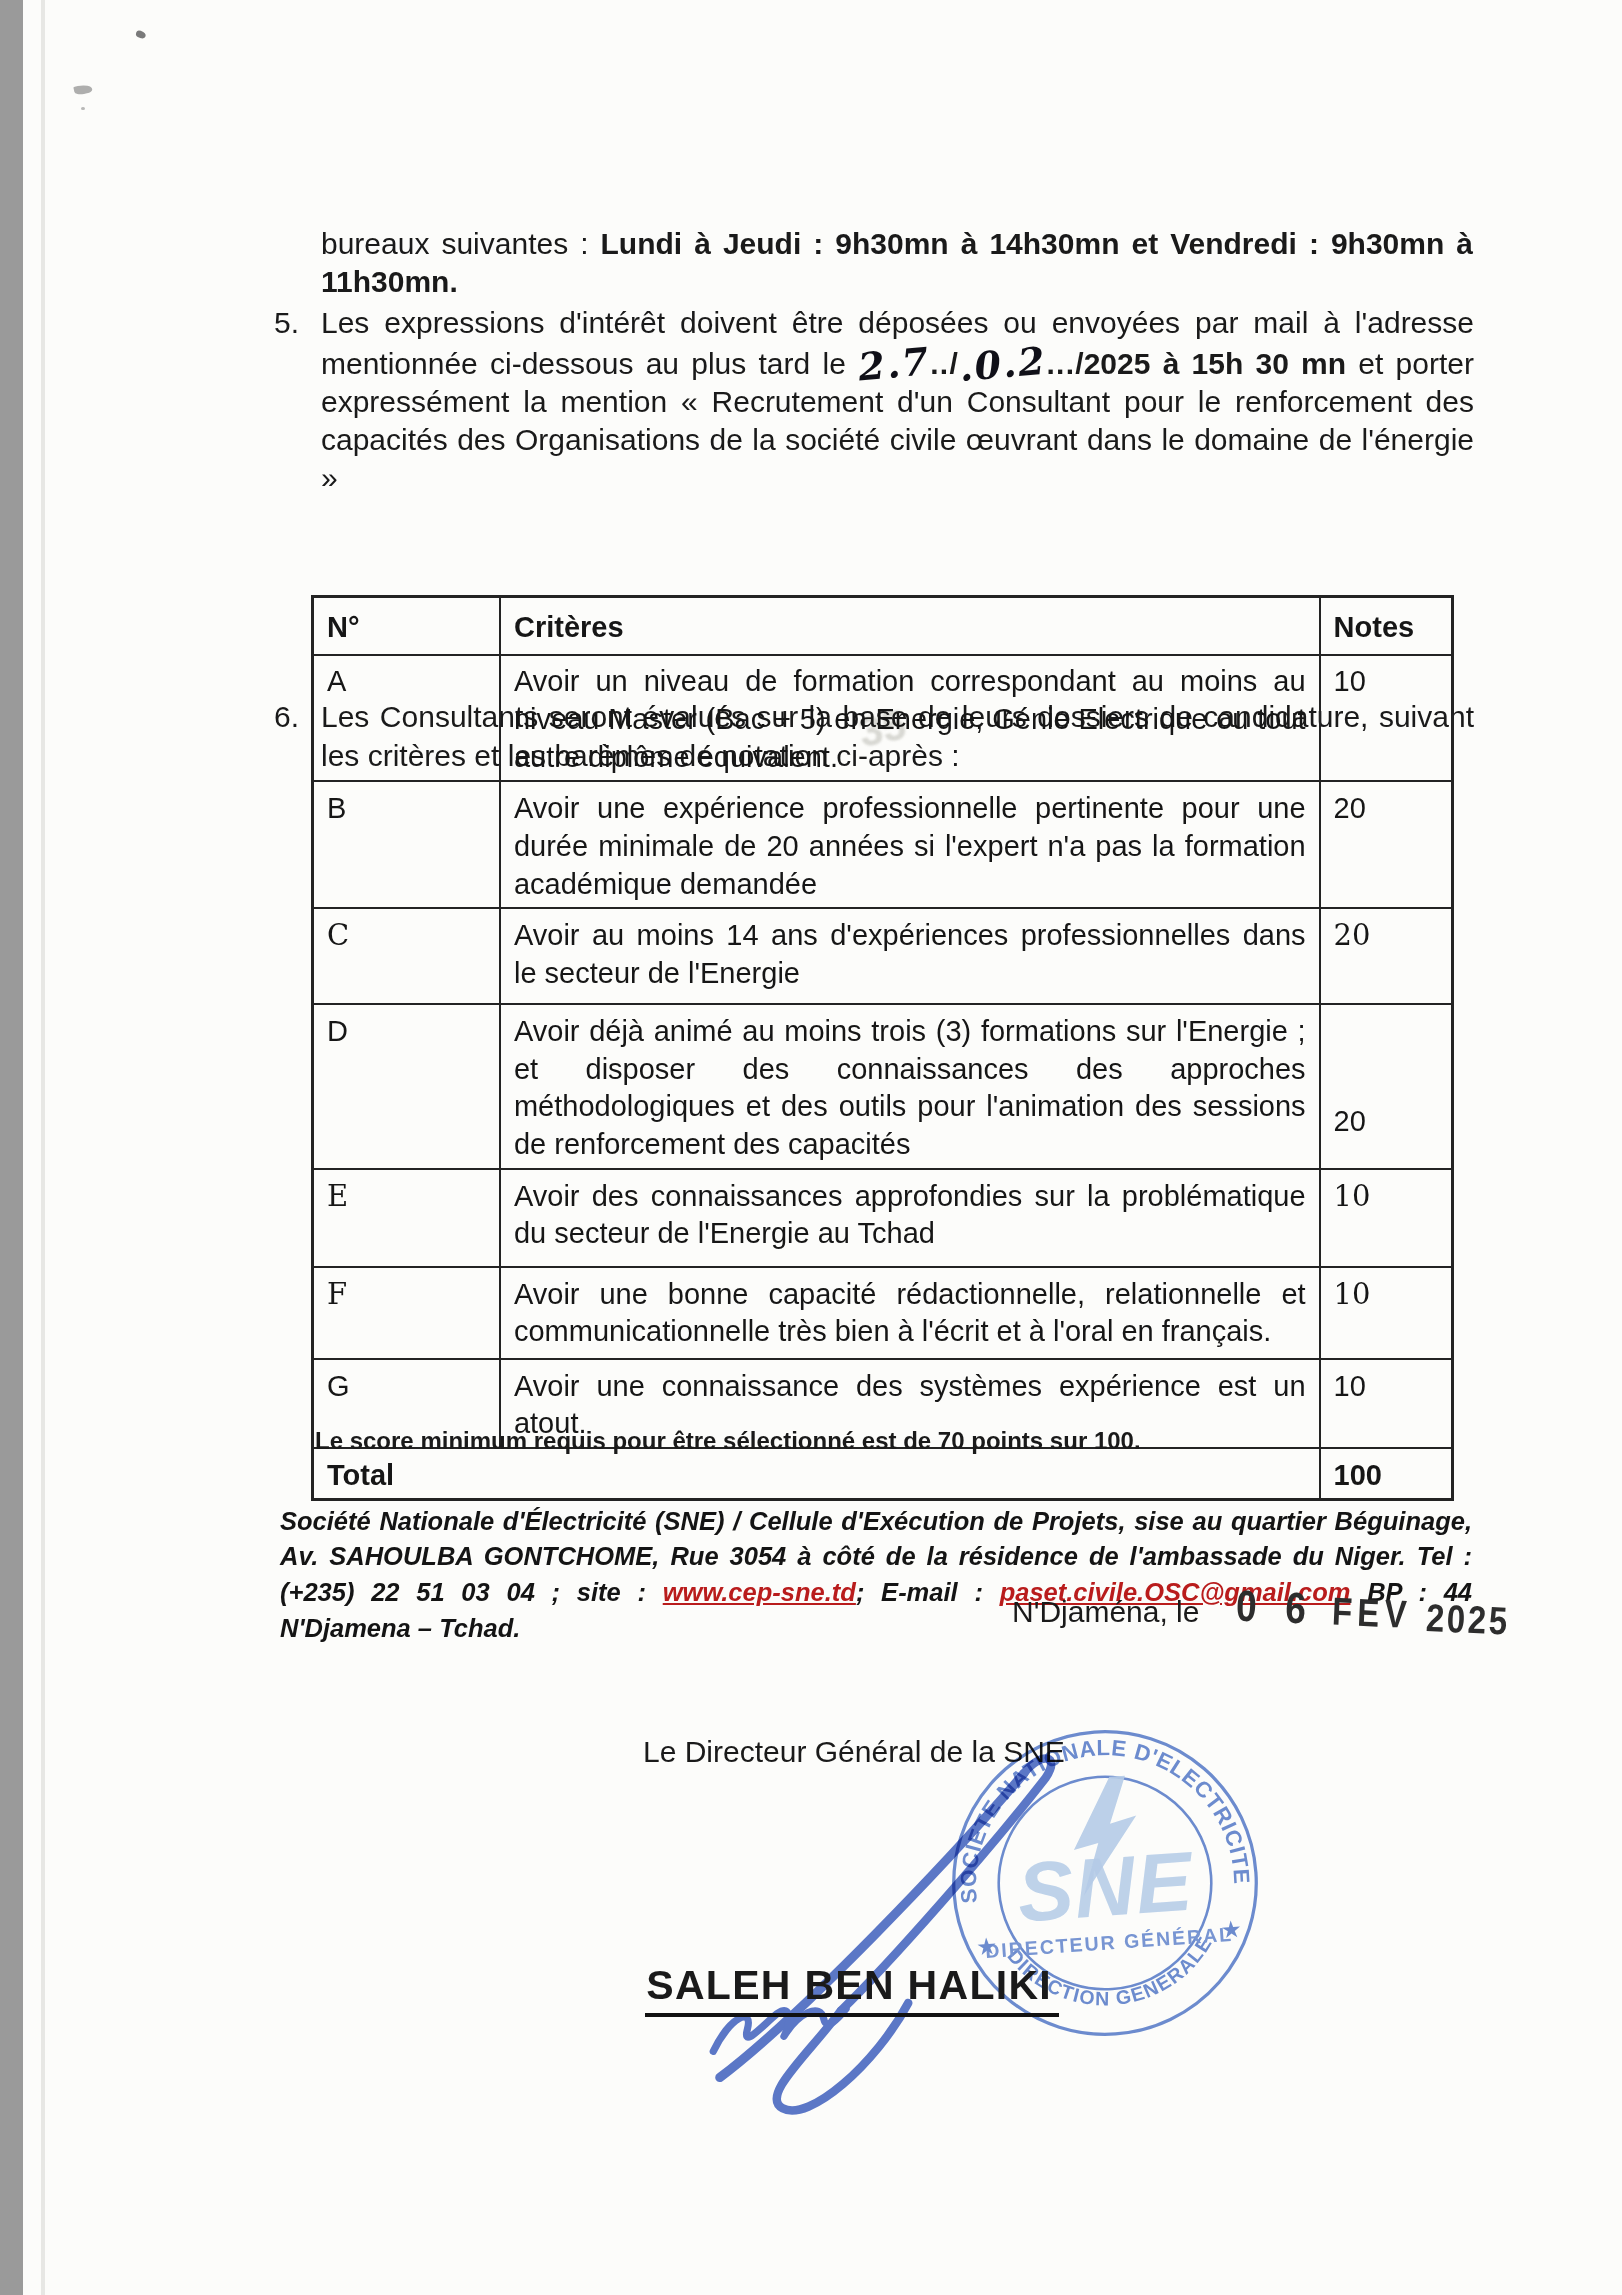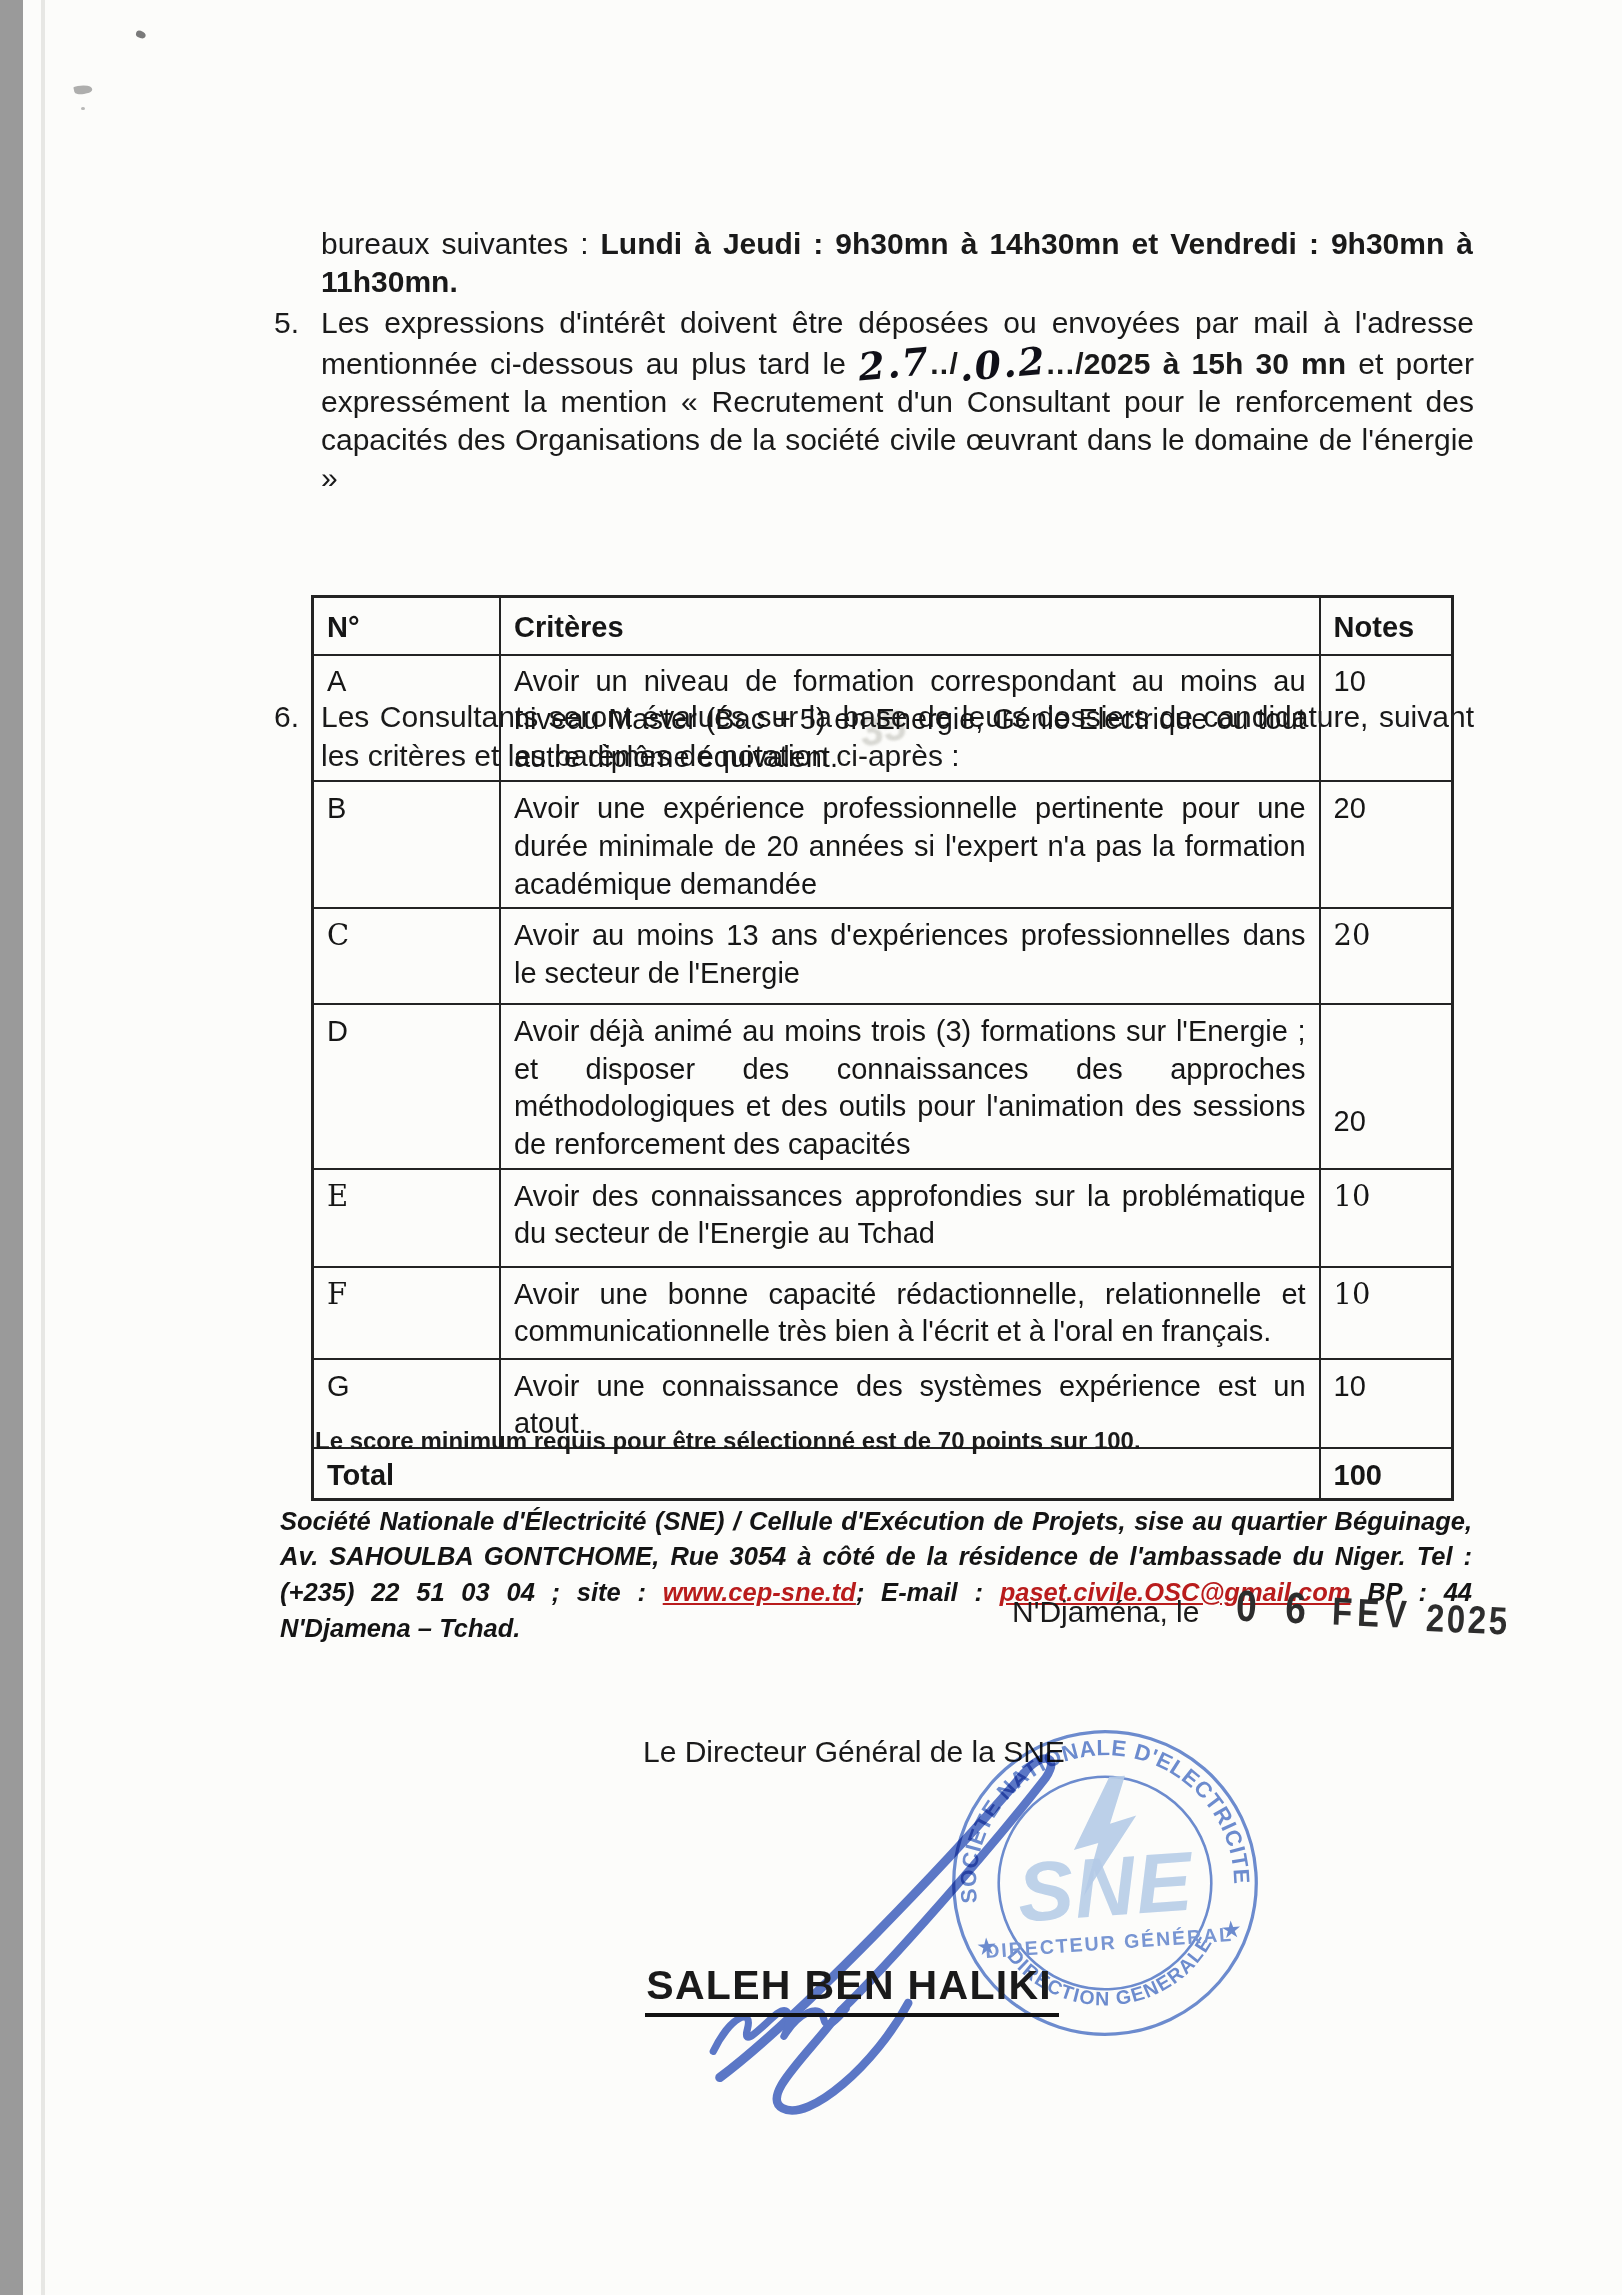--- a/index.html
+++ b/index.html
@@ -111,21 +111,21 @@
       <td class="crit">Avoir un niveau de formation correspondant au moins au niveau Master (Bac + 5) en Energie, Génie Electrique ou tout autre diplôme équivalent.</td>
       <td>10</td>
     </tr>
     <tr style="height:115px">
       <td>B</td>
       <td class="crit">Avoir une expérience professionnelle pertinente pour une durée minimale de 20 années si l'expert n'a pas la formation académique demandée</td>
       <td>20</td>
     </tr>
     <tr style="height:96px">
       <td style="font-family:'DejaVu Serif',serif">C</td>
-      <td class="crit">Avoir au moins 13 ans d'expériences professionnelles dans le secteur de l'Energie</td>
+      <td class="crit">Avoir au moins 14 ans d'expériences professionnelles dans le secteur de l'Energie</td>
       <td style="font-family:'DejaVu Serif',serif">20</td>
     </tr>
     <tr style="height:137px">
       <td>D</td>
       <td class="crit">Avoir déjà animé au moins trois (3) formations sur l'Energie ; et disposer des connaissances des approches méthodologiques et des outils pour l'animation des sessions de renforcement des capacités</td>
       <td class="note-bottom">20</td>
     </tr>
     <tr style="height:98px">
       <td style="font-family:'DejaVu Serif',serif">E</td>
       <td class="crit">Avoir des connaissances approfondies sur la problématique du secteur de l'Energie au Tchad</td>

